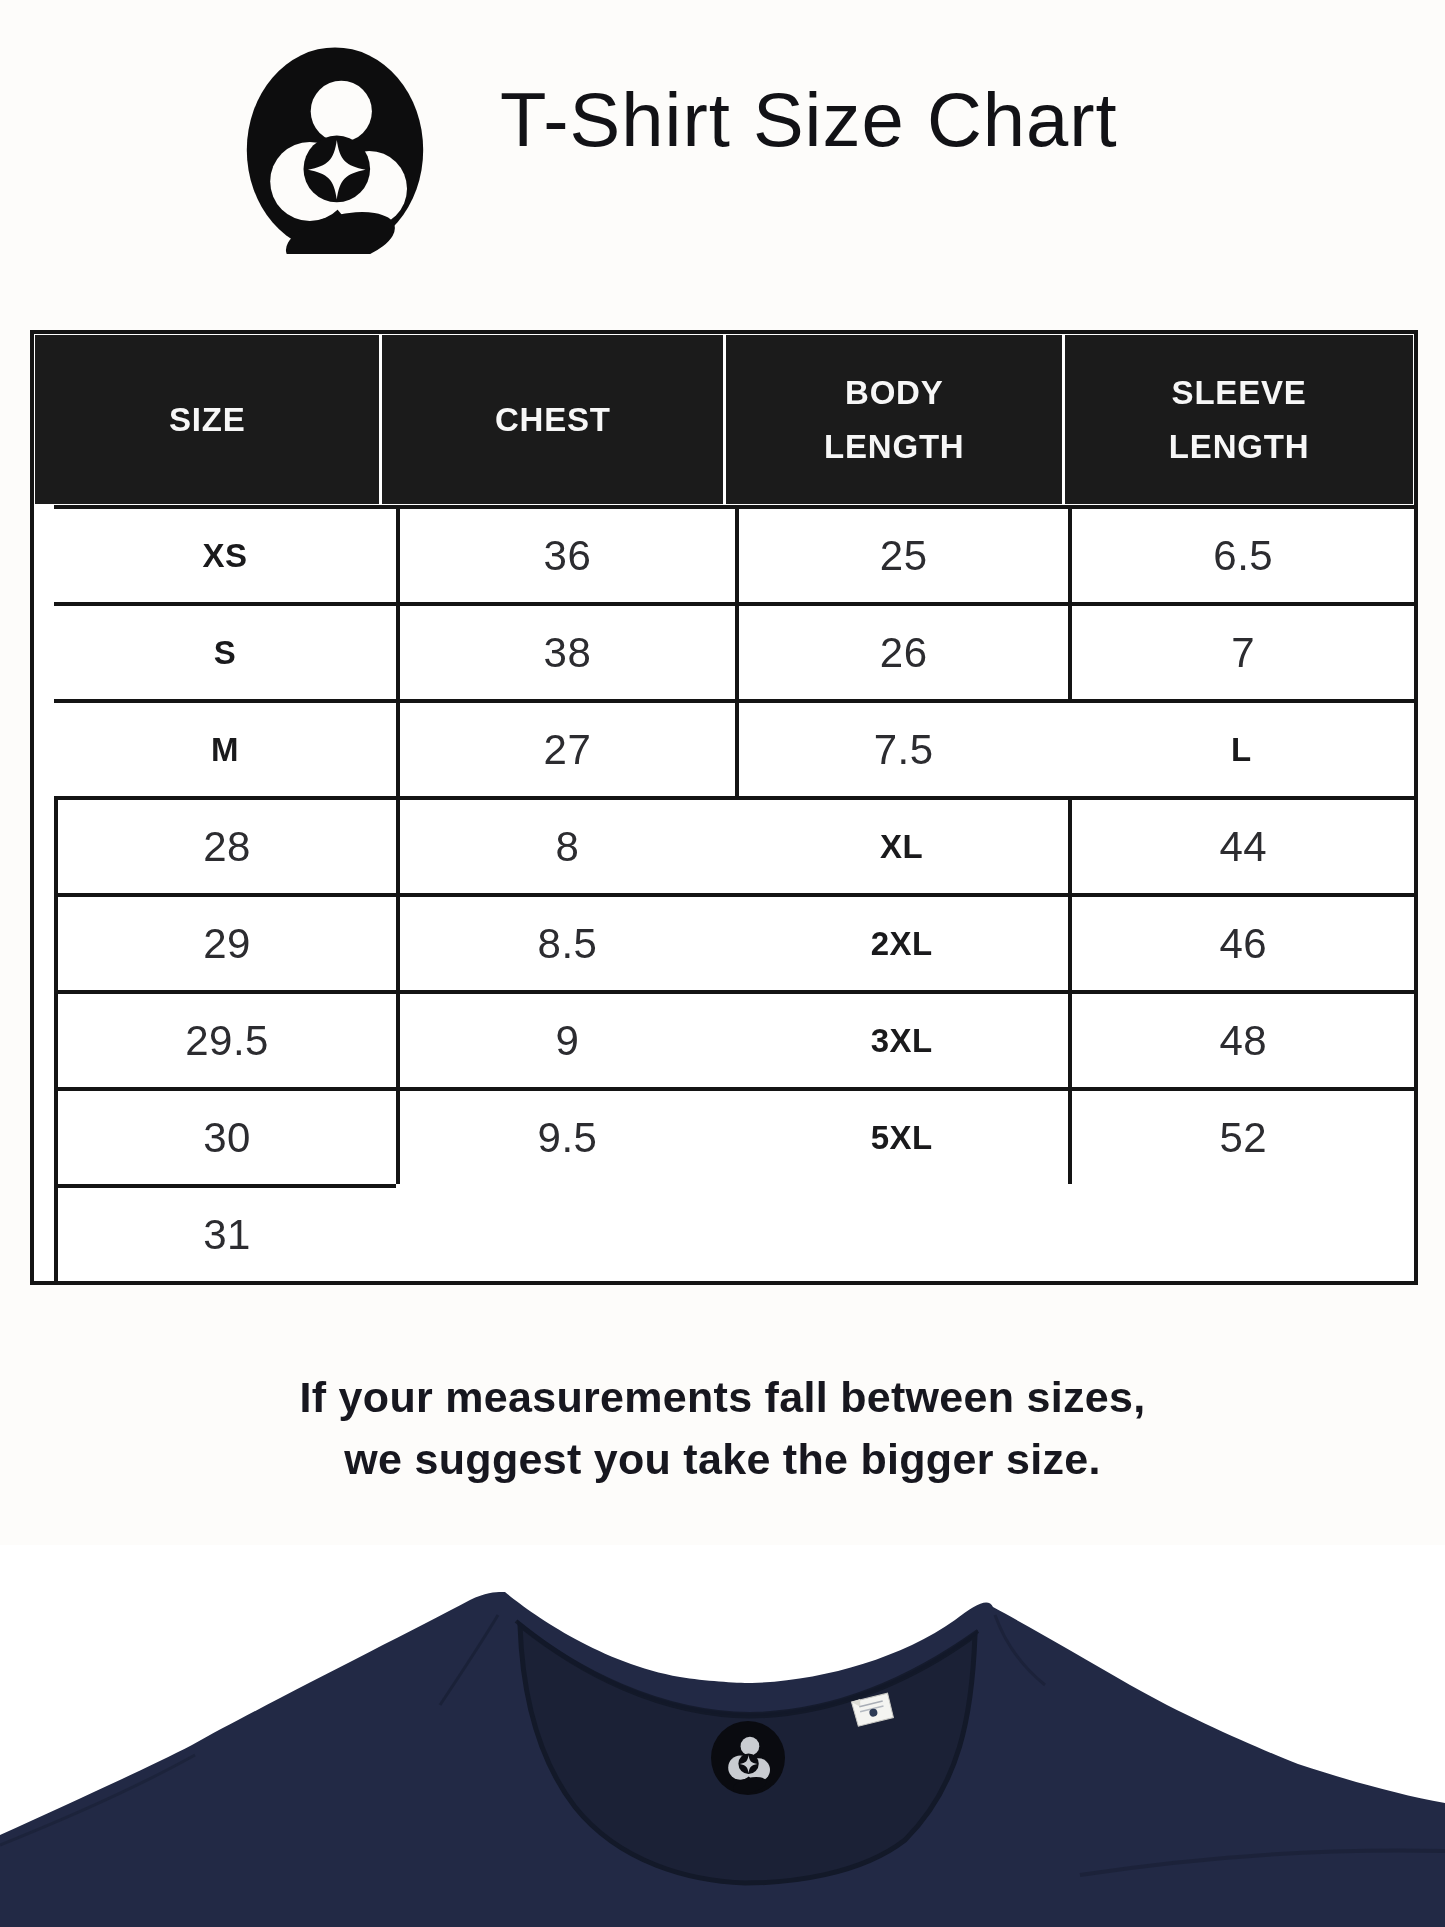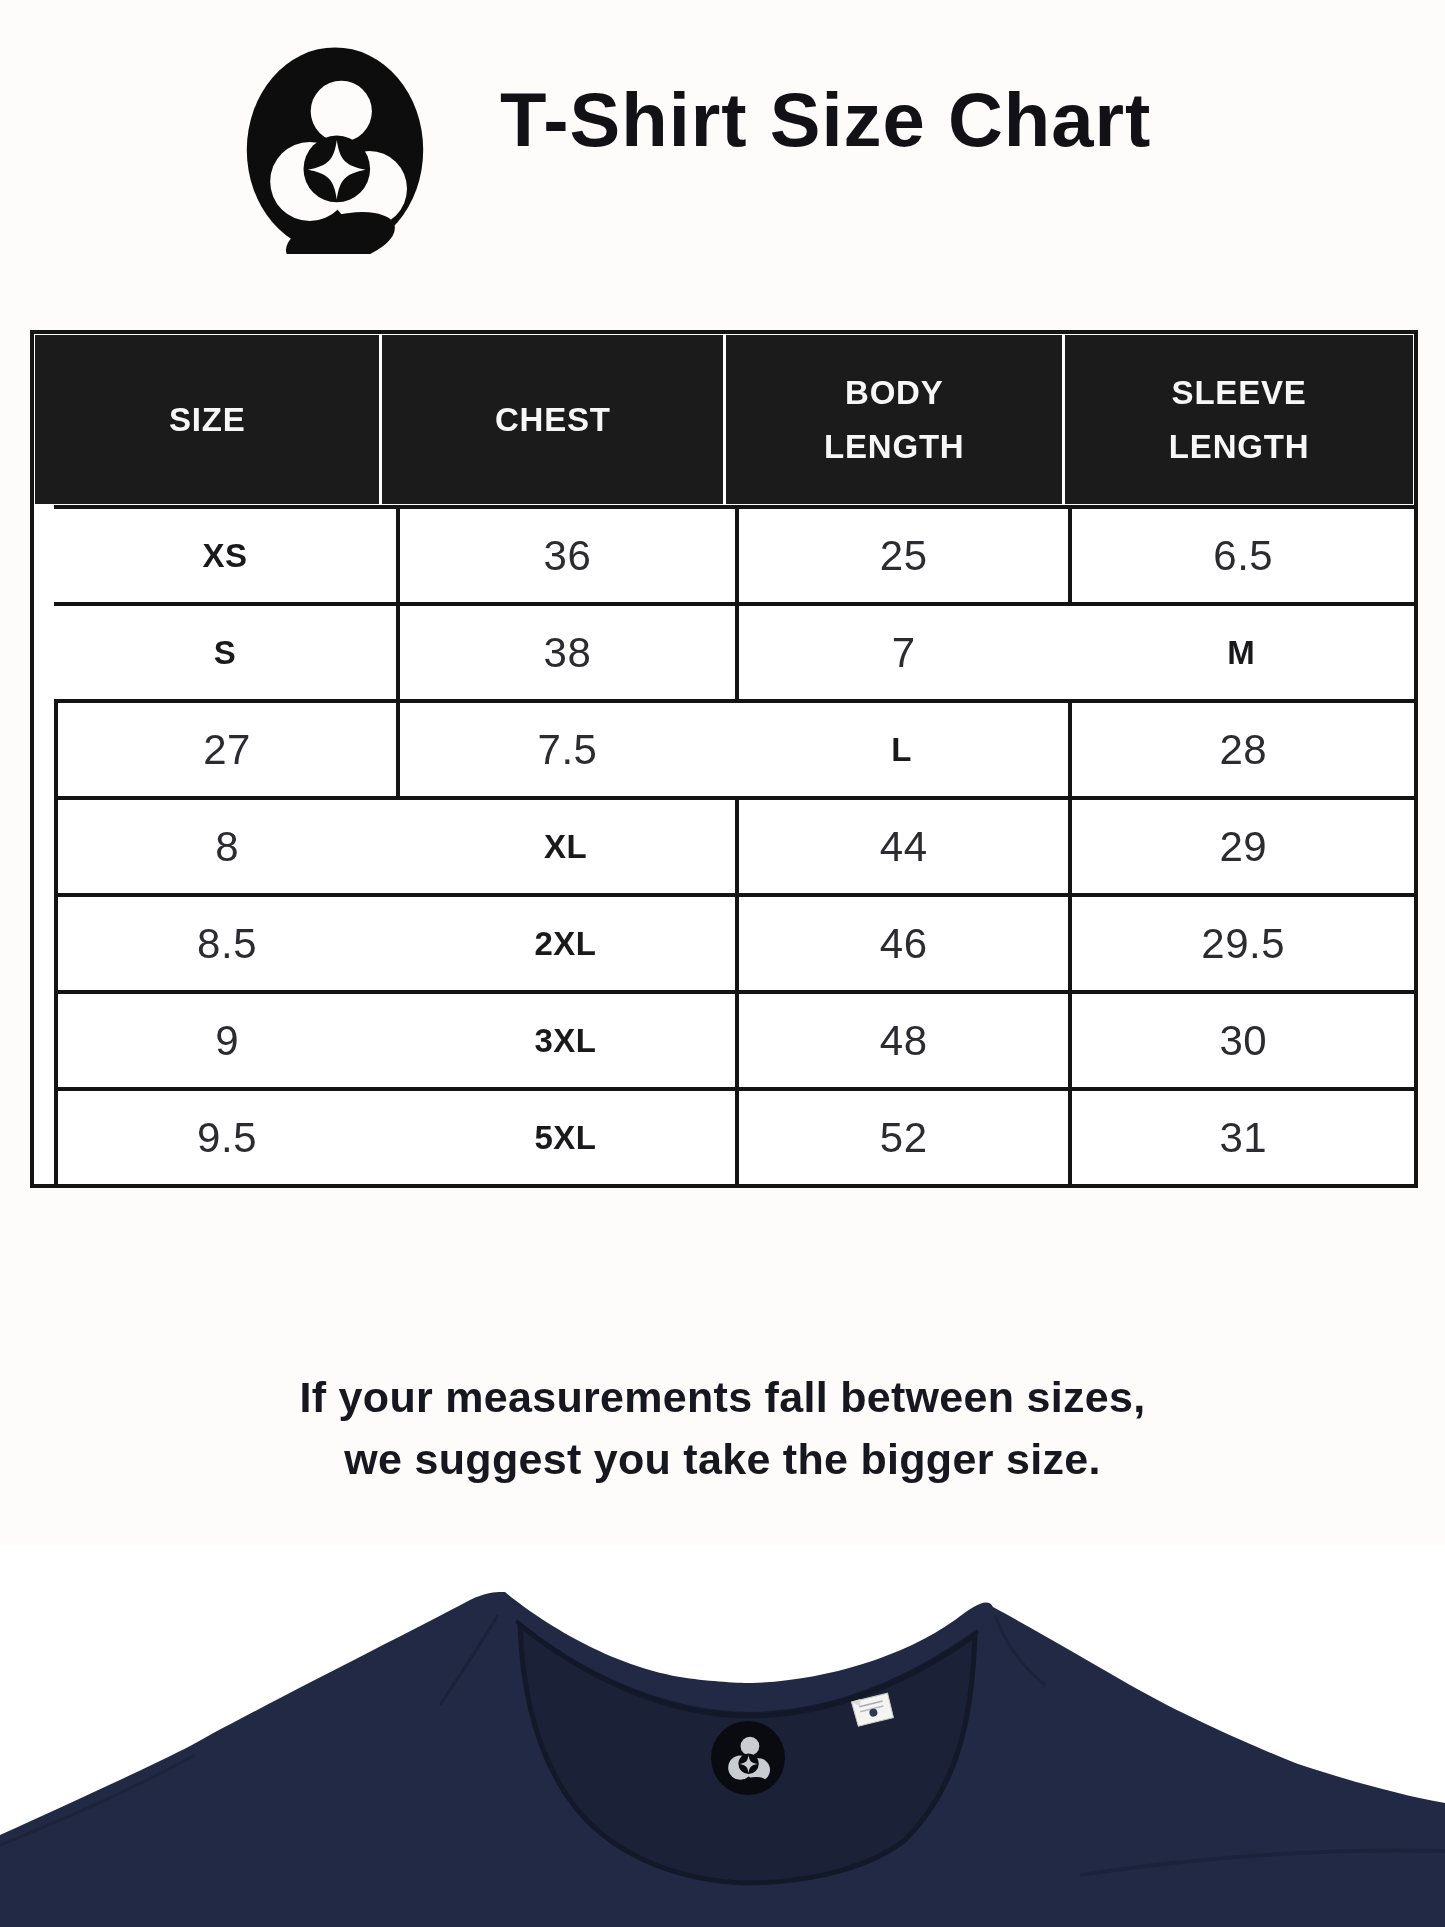--- a/index.html
+++ b/index.html
@@ -5,21 +5,21 @@
   html,body{margin:0;padding:0;}
   body{
     width:1445px;height:1927px;position:relative;overflow:hidden;
     background:#fdfcfa;
     font-family:"Liberation Sans","DejaVu Sans",sans-serif;
   }
   
   .brand-logo{position:absolute;left:245px;top:46px;width:180px;height:208px;}
   .page-title{
     position:absolute;left:500px;top:76px;width:760px;
-    font-size:76px;font-weight:700;letter-spacing:1px;color:#121216;
+    font-size:76px;font-weight:400;letter-spacing:1px;color:#121216;
     white-space:nowrap;
   }
   
   .size-table{
     position:absolute;left:30px;top:330px;width:1388px;
     box-sizing:border-box;border:4px solid #141414;background:#ffffff;
   }
   .thead{
     display:grid;grid-template-columns:1.01fr 1fr .985fr 1.02fr;
     gap:3px;padding:1px;box-sizing:border-box;height:171px;background:#ffffff;
@@ -93,20 +93,23 @@
       </div>
     <div class="cell row0">
         <span class="num-val">6.5</span>
       </div>
 
     <div class="cell first-col">
         <span class="size-val">S</span>
       </div>
     <div class="cell">
         <span class="num-val">38</span>
+      </div>
+    <div class="cell">
+        <span class="num-val">26</span>
       </div>
     <div class="cell">
         <span class="num-val">7</span>
       </div>
 
     <div class="cell first-col">
         <span class="size-val">M</span>
       </div>
     <div class="cell">
         <span class="num-val">27</span>

